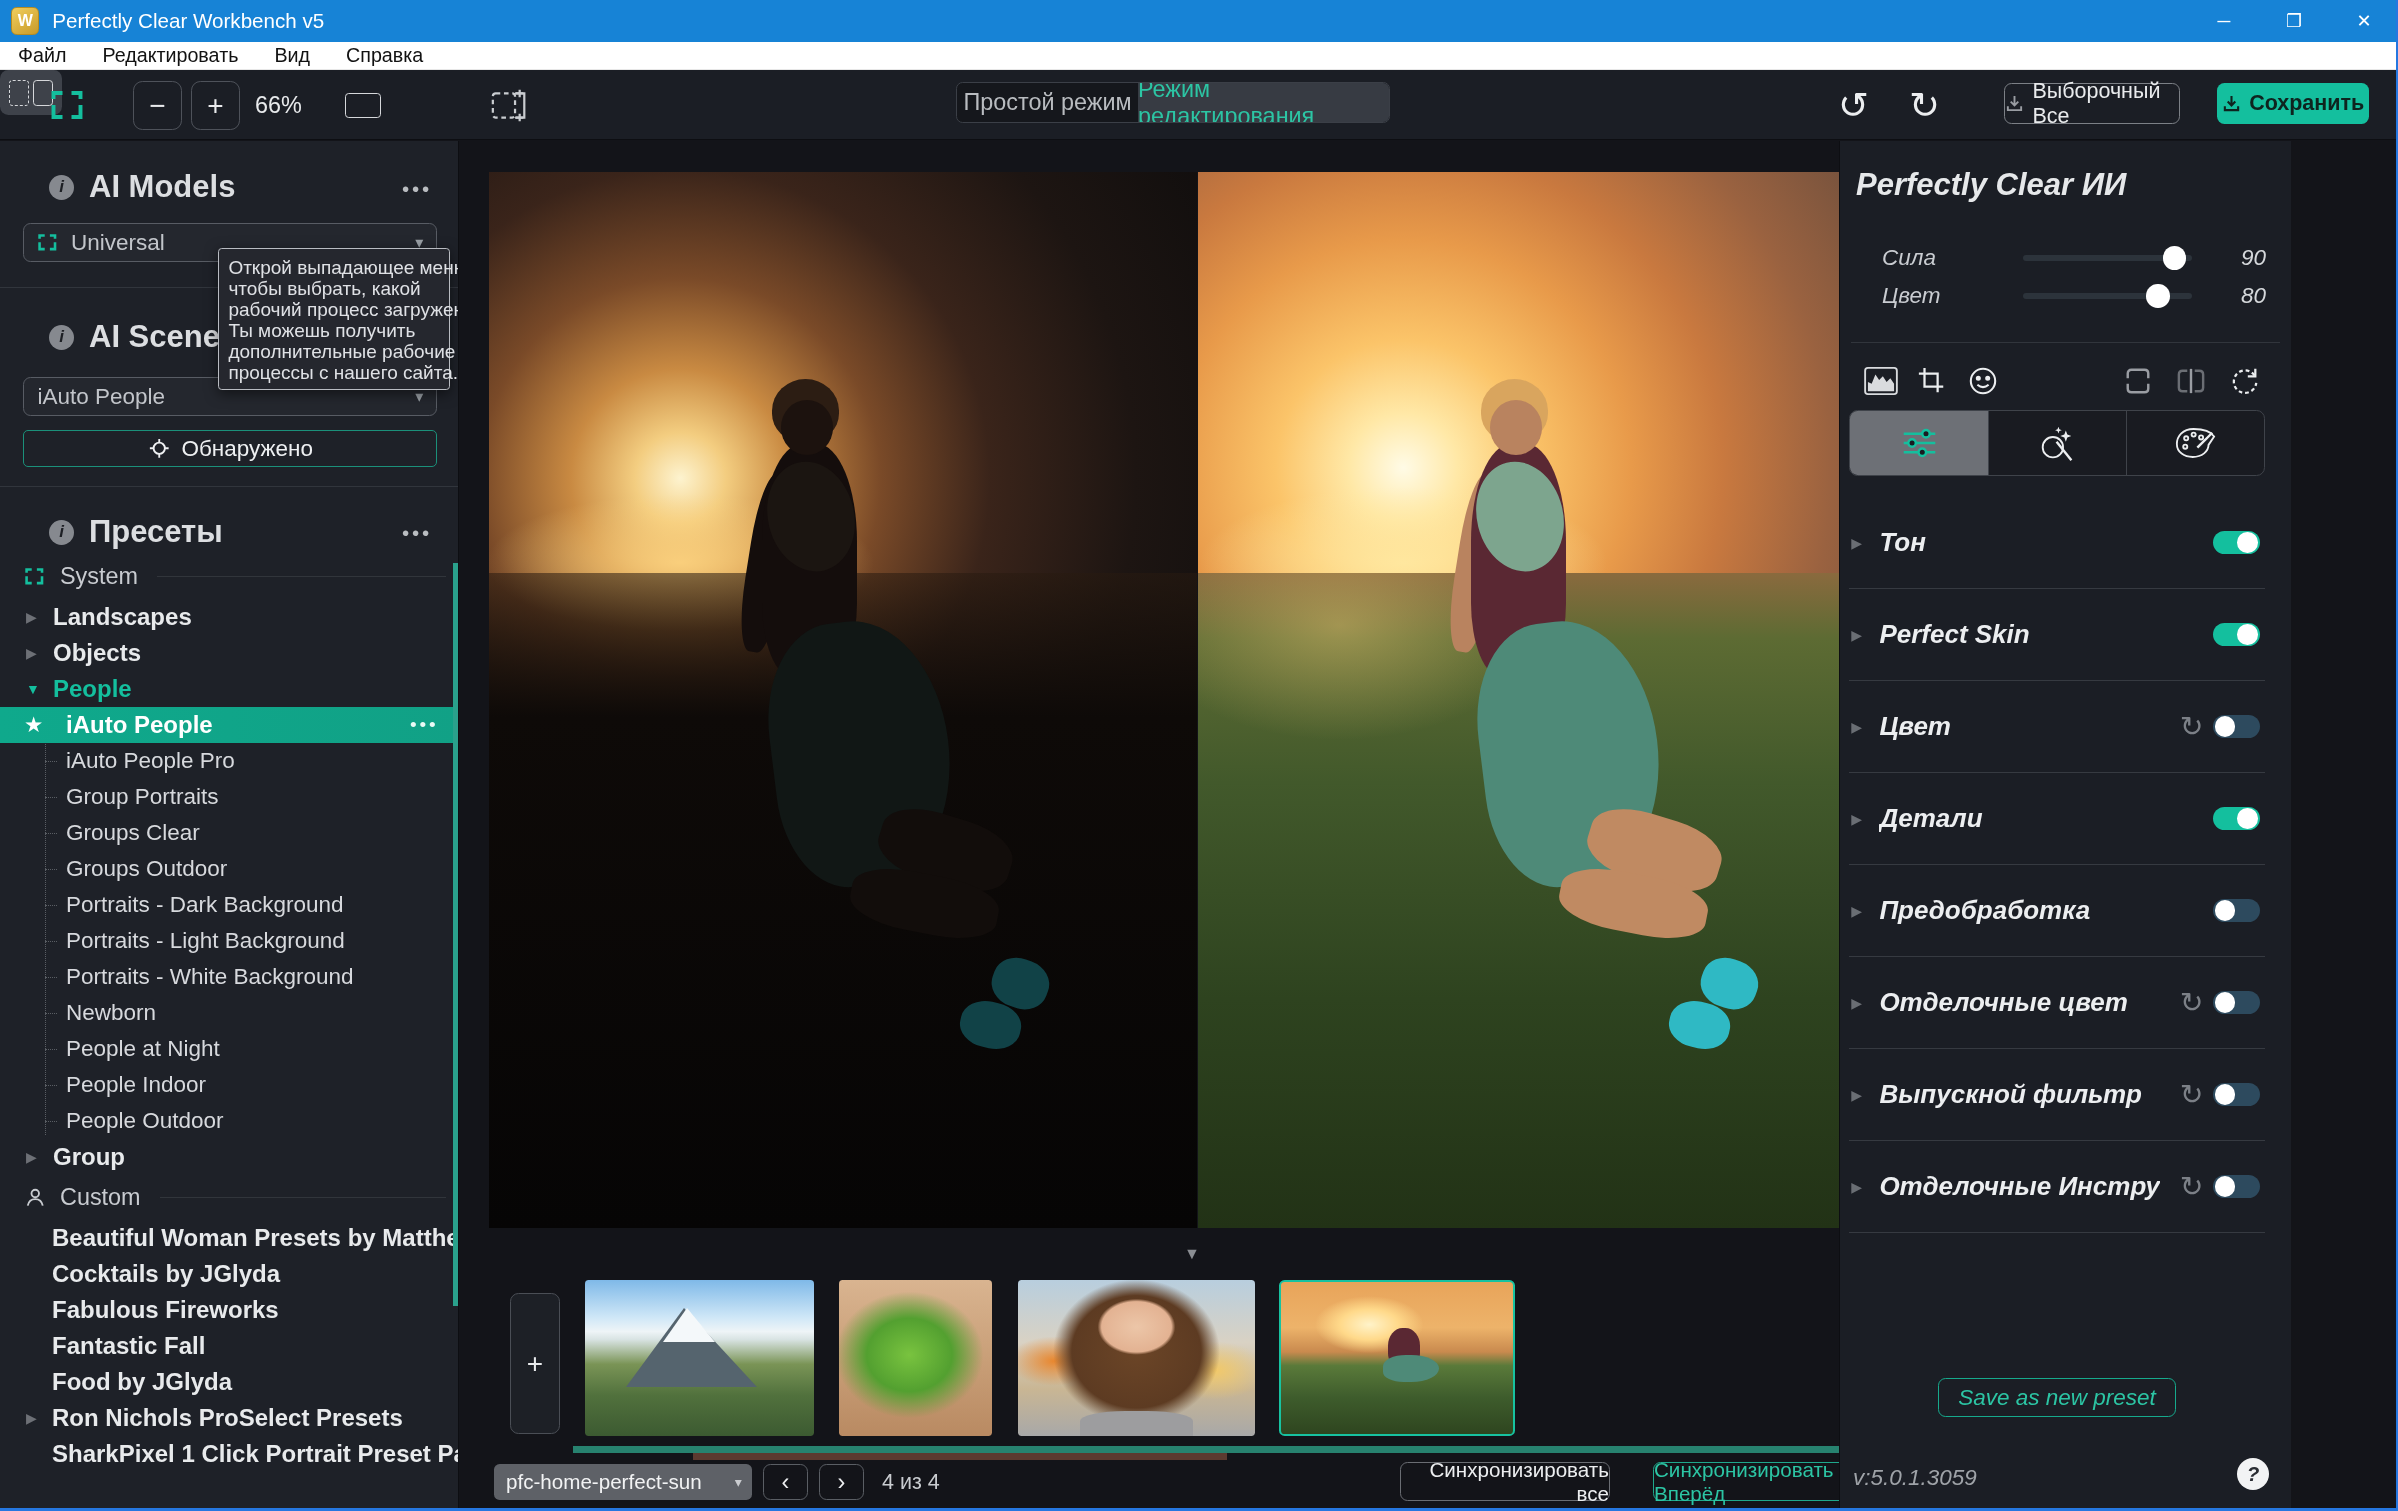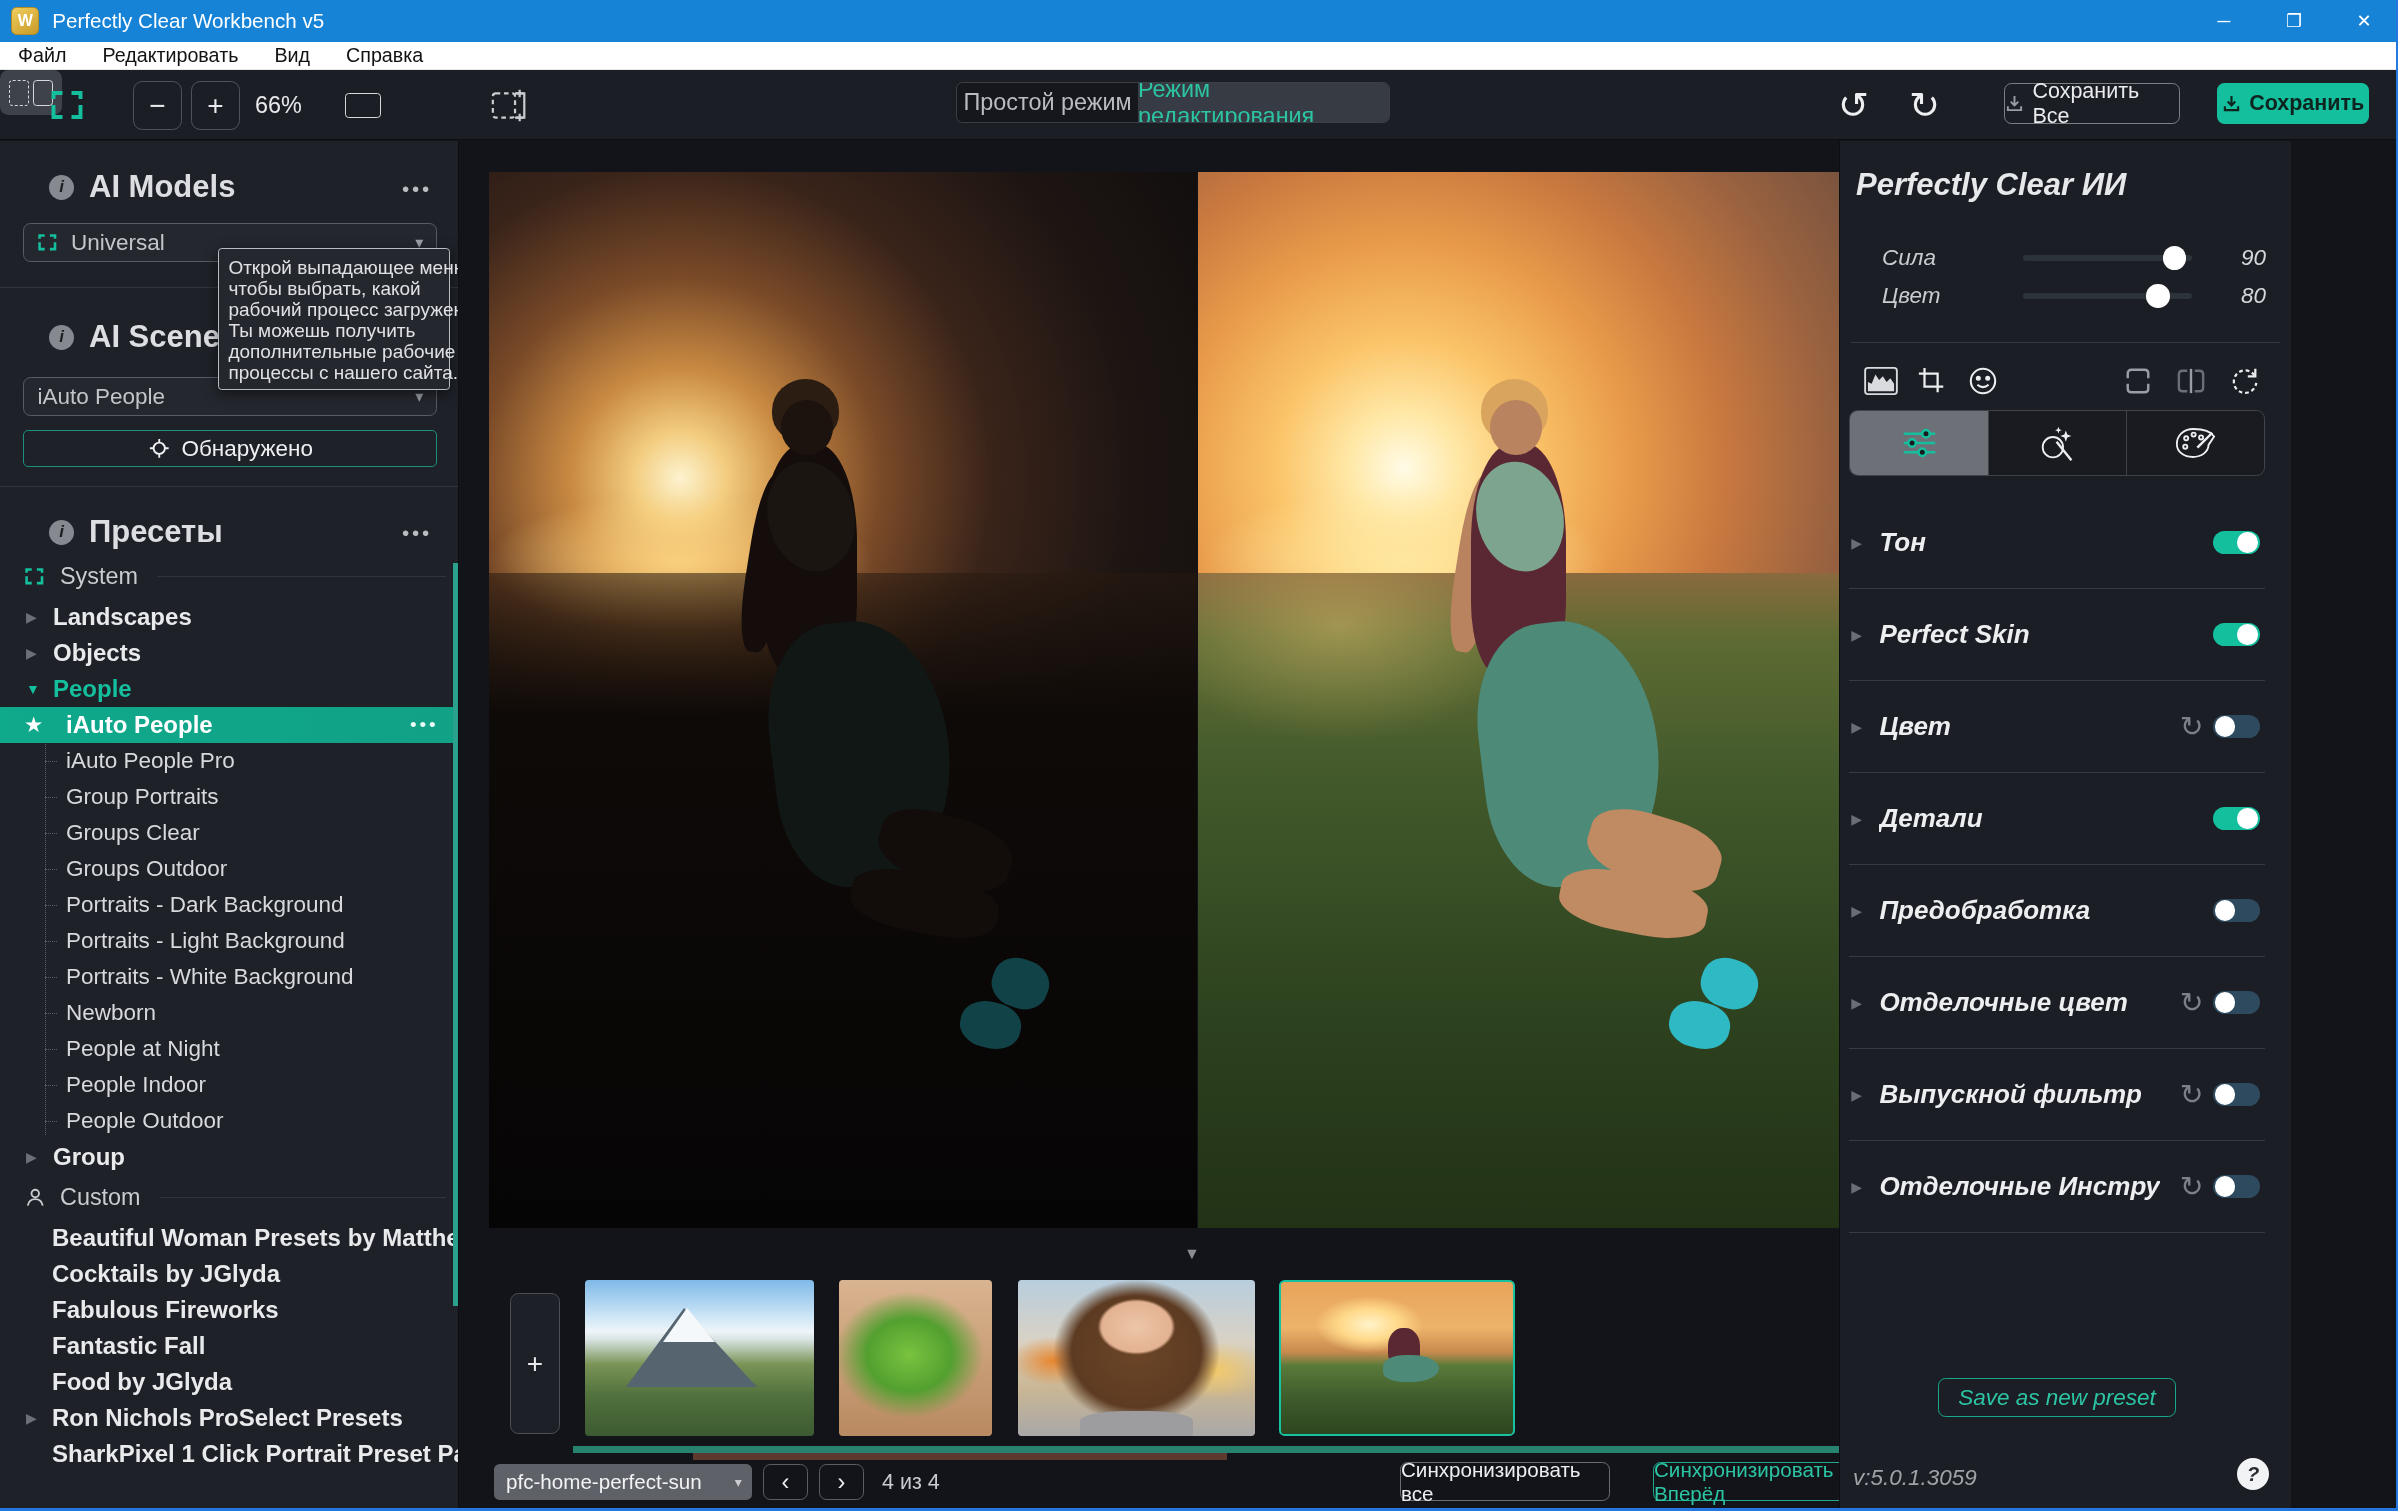--- a/index.html
+++ b/index.html
@@ -140,21 +140,21 @@
   #thumb-4::before{content:"";position:absolute;left:46%;top:30%;width:14%;height:26%;background:#5a2833;border-radius:45% 45% 35% 35%;}
   #thumb-4::after{content:"";position:absolute;left:44%;top:48%;width:24%;height:18%;background:#4e8a78;border-radius:50% 60% 60% 45%;}
   #film-scroll{position:absolute;left:114px;top:1305px;width:1357px;height:6.6px;background:#27826f;}
   #film-scroll-red{position:absolute;left:234px;top:1312px;width:534px;height:6.6px;background:var(--maroon);}
   #film-drop{position:absolute;left:35px;top:1323px;width:258px;height:36px;background:#5e6167;border-radius:5.6px;display:flex;align-items:center;}
   #film-drop .d-label{color:#f2f3f4;font-size:20.6px;margin-left:12px;white-space:nowrap;overflow:hidden;width:197px;}
   #film-drop .d-arrow{margin-left:auto;margin-right:10.3px;color:#caccd0;font-size:14px;}
   .nav-btn{position:absolute;top:1323px;width:45px;height:36px;border:0.9px solid #5a5e64;border-radius:7.5px;color:#eceef0;font-size:23.4px;display:flex;align-items:center;justify-content:center;}
   #nav-prev{left:304px;} #nav-next{left:360px;}
   #film-counter{position:absolute;left:423px;top:1329px;color:#c9ccd0;font-size:21.5px;}
-  #btn-sync-all{position:absolute;left:941px;top:1321px;width:210px;height:39px;border:0.9px solid #6a6d73;border-radius:7.5px;display:flex;align-items:center;justify-content:center;color:#eceef0;font-size:20.6px;}
+  #btn-sync-all{position:absolute;left:941px;top:1321px;width:210px;height:39px;border:0.9px solid #6a6d73;border-radius:7.5px;display:flex;align-items:center;justify-content:center;color:#eceef0;font-size:20.6px;text-align:right;}
   #btn-sync-fwd{position:absolute;left:1194px;top:1321px;width:242px;height:39px;border:0.9px solid #1fa88c;border-radius:7.5px;display:flex;align-items:center;justify-content:center;color:var(--accent-text);font-size:20.6px;}
 
   
   #rpanel{position:absolute;left:1839px;top:141px;width:452px;height:1502px;background:var(--panel2);border-left:0.9px solid #0d0e12;font-style:italic;}
   #rp-title{position:absolute;left:16px;top:26px;color:#e6e8ea;font-size:31px;font-weight:bold;}
   .slider-row{position:absolute;left:0;width:452px;height:32px;display:flex;align-items:center;}
   .slider-row .s-label{position:absolute;left:42px;color:#c9ccd1;font-size:22.5px;}
   .slider-row .s-track{position:absolute;left:183px;width:169px;height:6.6px;border-radius:3.7px;background:#2c333b;}
   .slider-row .s-fill{height:6.6px;border-radius:3.7px;background:var(--accent-dim);}
   .slider-row .s-knob{position:absolute;top:-8.4px;width:23.4px;height:23.4px;border-radius:50%;background:#fff;}
@@ -238,21 +238,21 @@
     </div>
     <div class="tb" id="tb-undo">↺</div>
     <div class="tb" id="tb-redo">↻</div>
     <div id="btn-save-all">
       <span>
         <svg width="19" height="19" viewBox="0 0 20 20" fill="none" stroke="#9a9da3" stroke-width="2">
           <path d="M10 2 v9 M6 8 l4 4 4-4"></path>
             <path d="M3 13 v4 h14 v-4"></path>
         </svg>
       </span>
-      <span>Сохранить Все</span>
+      <span>Выборочный Все</span>
     </div>
     <div id="btn-save">
       <span>
         <svg width="19" height="19" viewBox="0 0 20 20" fill="none" stroke="#0e241f" stroke-width="2.2">
           <path d="M10 2 v9 M6 8 l4 4 4-4"></path>
             <path d="M3 13 v4 h14 v-4"></path>
         </svg>
       </span>
       <span>Сохранить</span>
     </div>

